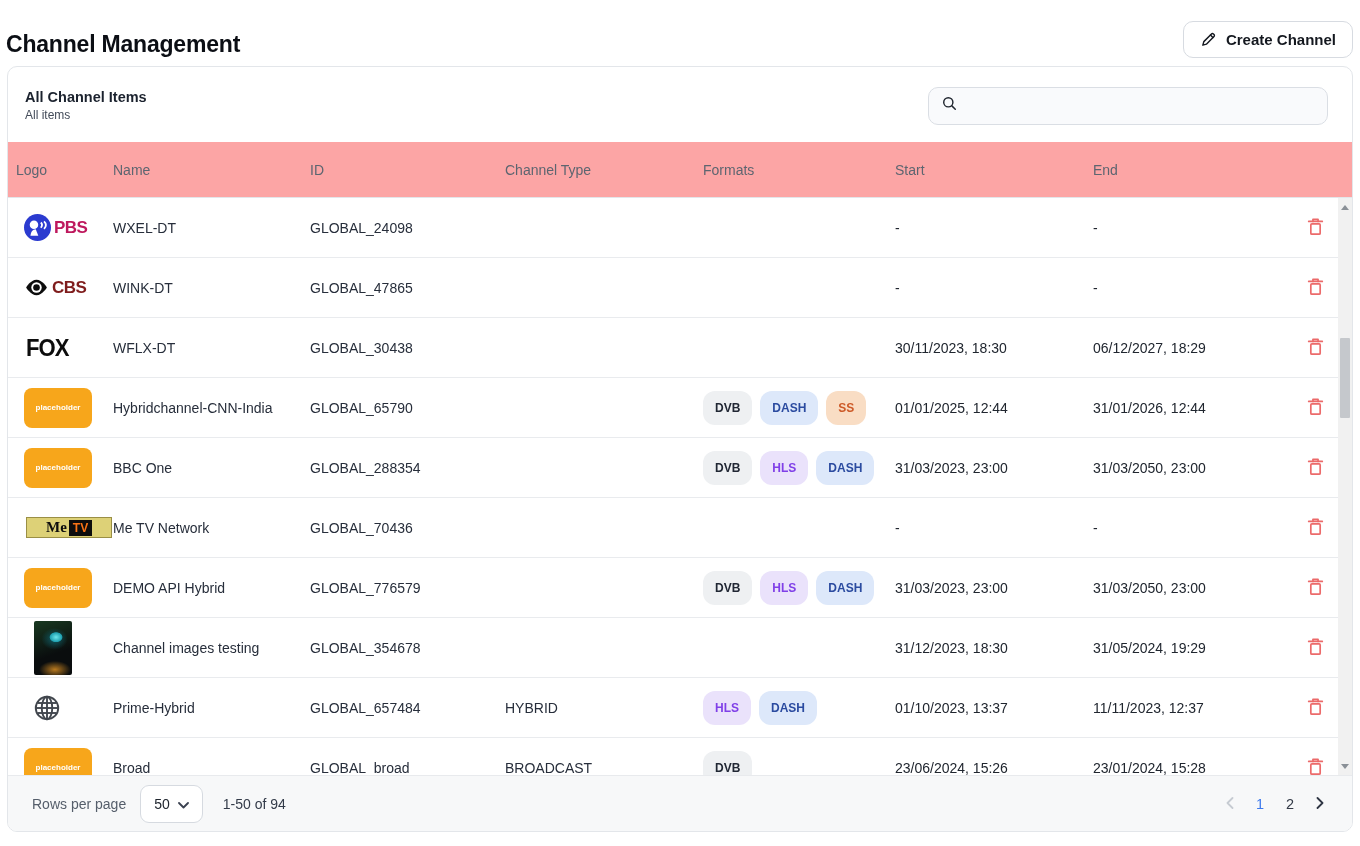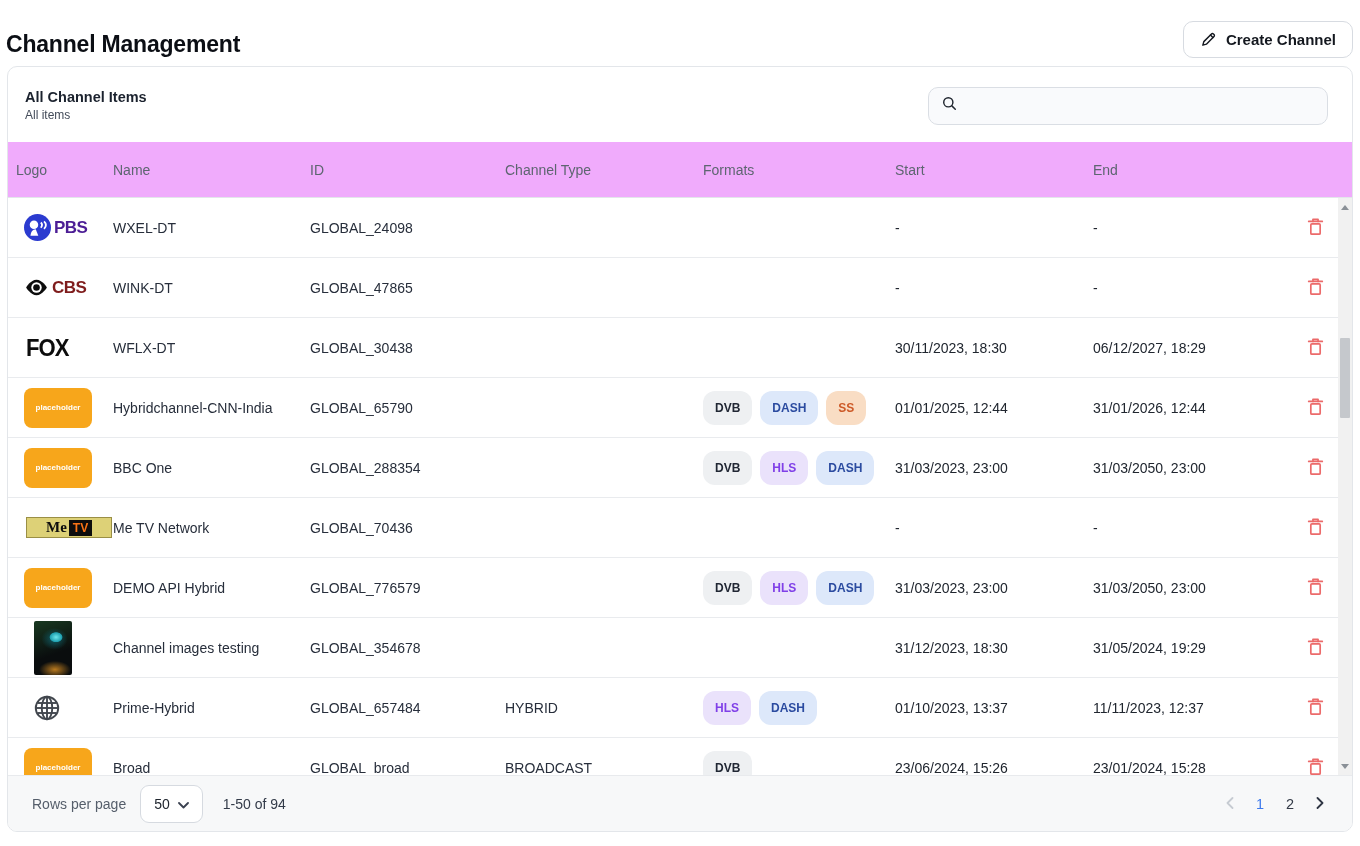--- a/index.html
+++ b/index.html
@@ -17,21 +17,21 @@
     display:flex; flex-direction:column; overflow:hidden; background:#fff; }
 
   .card-head { display:flex; justify-content:space-between; align-items:center; padding:14px 24px 12px 17px; height:75px; }
   .panel-title { font-size:14.5px; font-weight:700; color:#1b222e; }
   .panel-sub { font-size:12px; color:#434b59; margin-top:3px; }
   .search-box { display:flex; align-items:center; width:400px; height:38px; background:#f9fafc;
     border:1px solid #dadee4; border-radius:10px; padding:0 12px; gap:8px; }
   .search-box input { border:none; outline:none; background:transparent; flex:1; font-size:14px; font-family:inherit; color:#20262f; }
 
   .grid-row { display:grid; grid-template-columns:97px 197px 195px 198px 192px 198px 198px 1fr; align-items:center; padding-left:8px; }
-  .thead { height:56px; background:#f0abfc; border-bottom:1px solid #e3e6ea; }
+  .thead { height:56px; background:#fca5a5; border-bottom:1px solid #e3e6ea; }
   .thead .th { font-size:14px; color:#5d6570; }
 
   .tbody-wrap { position:relative; flex:1; overflow:hidden; }
   .tbody { width:1332px; }
   .trow { height:60px; border-bottom:1px solid #e9ebee; background:#fff; }
   .cell { font-size:14px; color:#272e3b; overflow:hidden; white-space:nowrap; }
   .cell.dates { color:#20262f; }
 
   .fmt-wrap { display:flex; gap:8px; }
   .badge { height:24px; padding:17px 12px; border-radius:12px; font-size:12px; font-weight:700; display:inline-flex; align-items:center; }
@@ -125,21 +125,21 @@
         <div class="grid-row trow">
           <div class="cell logo-cell">
             <span class="lg-txtlogo">
               <svg width="27" height="27" viewBox="0 0 26 26">
                 <circle cx="13" cy="13" r="13" fill="#2b3bd0"></circle>
                 <circle cx="9.6" cy="10.3" r="4.1" fill="#fff"></circle>
                 <path d="M6.2 21 Q6.8 14.6 11.3 14.6 L13.8 21 Z" fill="#fff"></path>
                 <path d="M16.2 8.2 q2.4 2.2 0 5" stroke="#fff" stroke-width="1.7" fill="none"></path>
                 <path d="M19.3 7 q3.6 3.4 0 7.4" stroke="#fff" stroke-width="1.7" fill="none"></path>
               </svg>
-              <b style="color:#4c1d95">PBS</b>
+              <b style="color:#be185d">PBS</b>
             </span>
           </div>
           <div class="cell">WXEL-DT</div>
           <div class="cell">GLOBAL_24098</div>
           <div class="cell"></div>
           <div class="cell fmt-wrap"></div>
           <div class="cell dates">-</div>
           <div class="cell dates">-</div>
           <div class="cell">
             <button class="del-btn">

